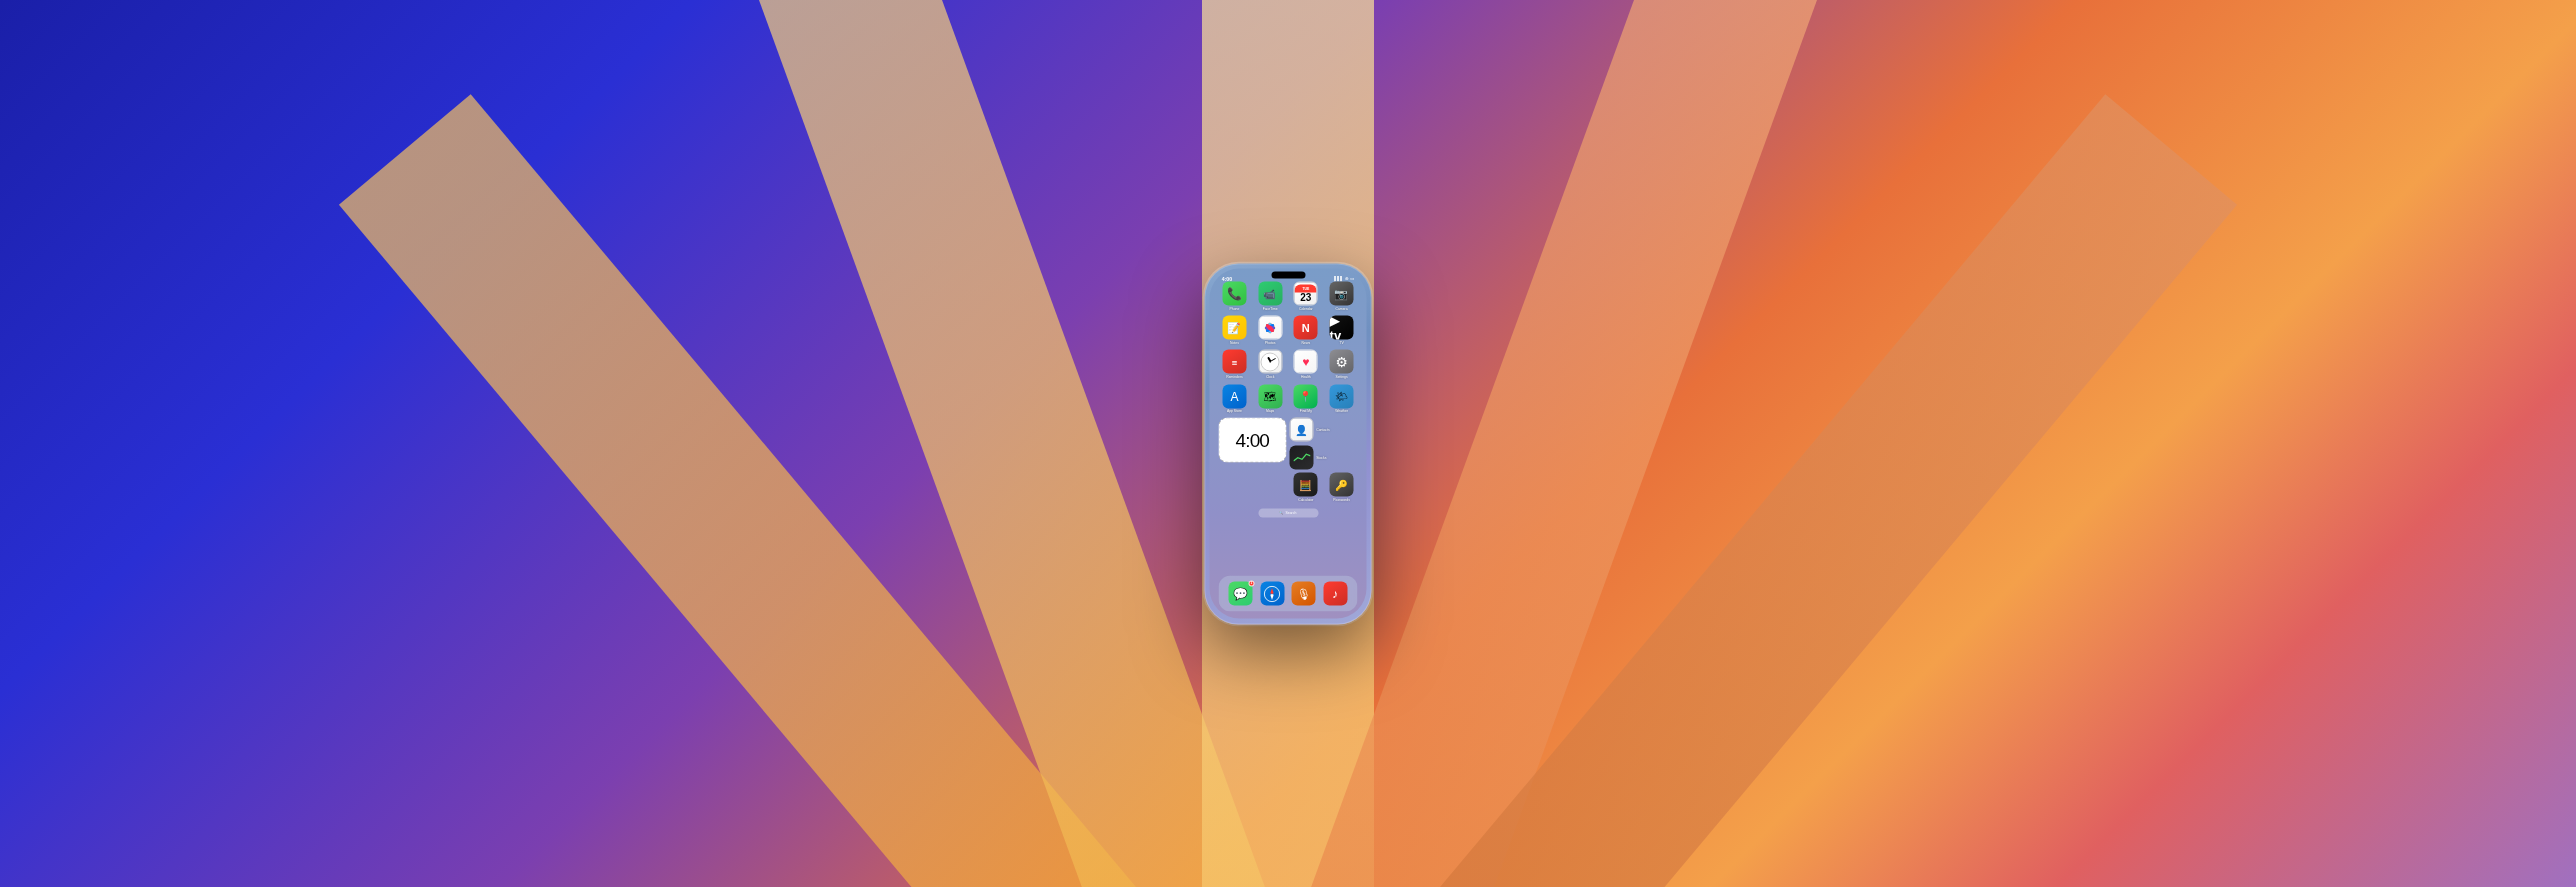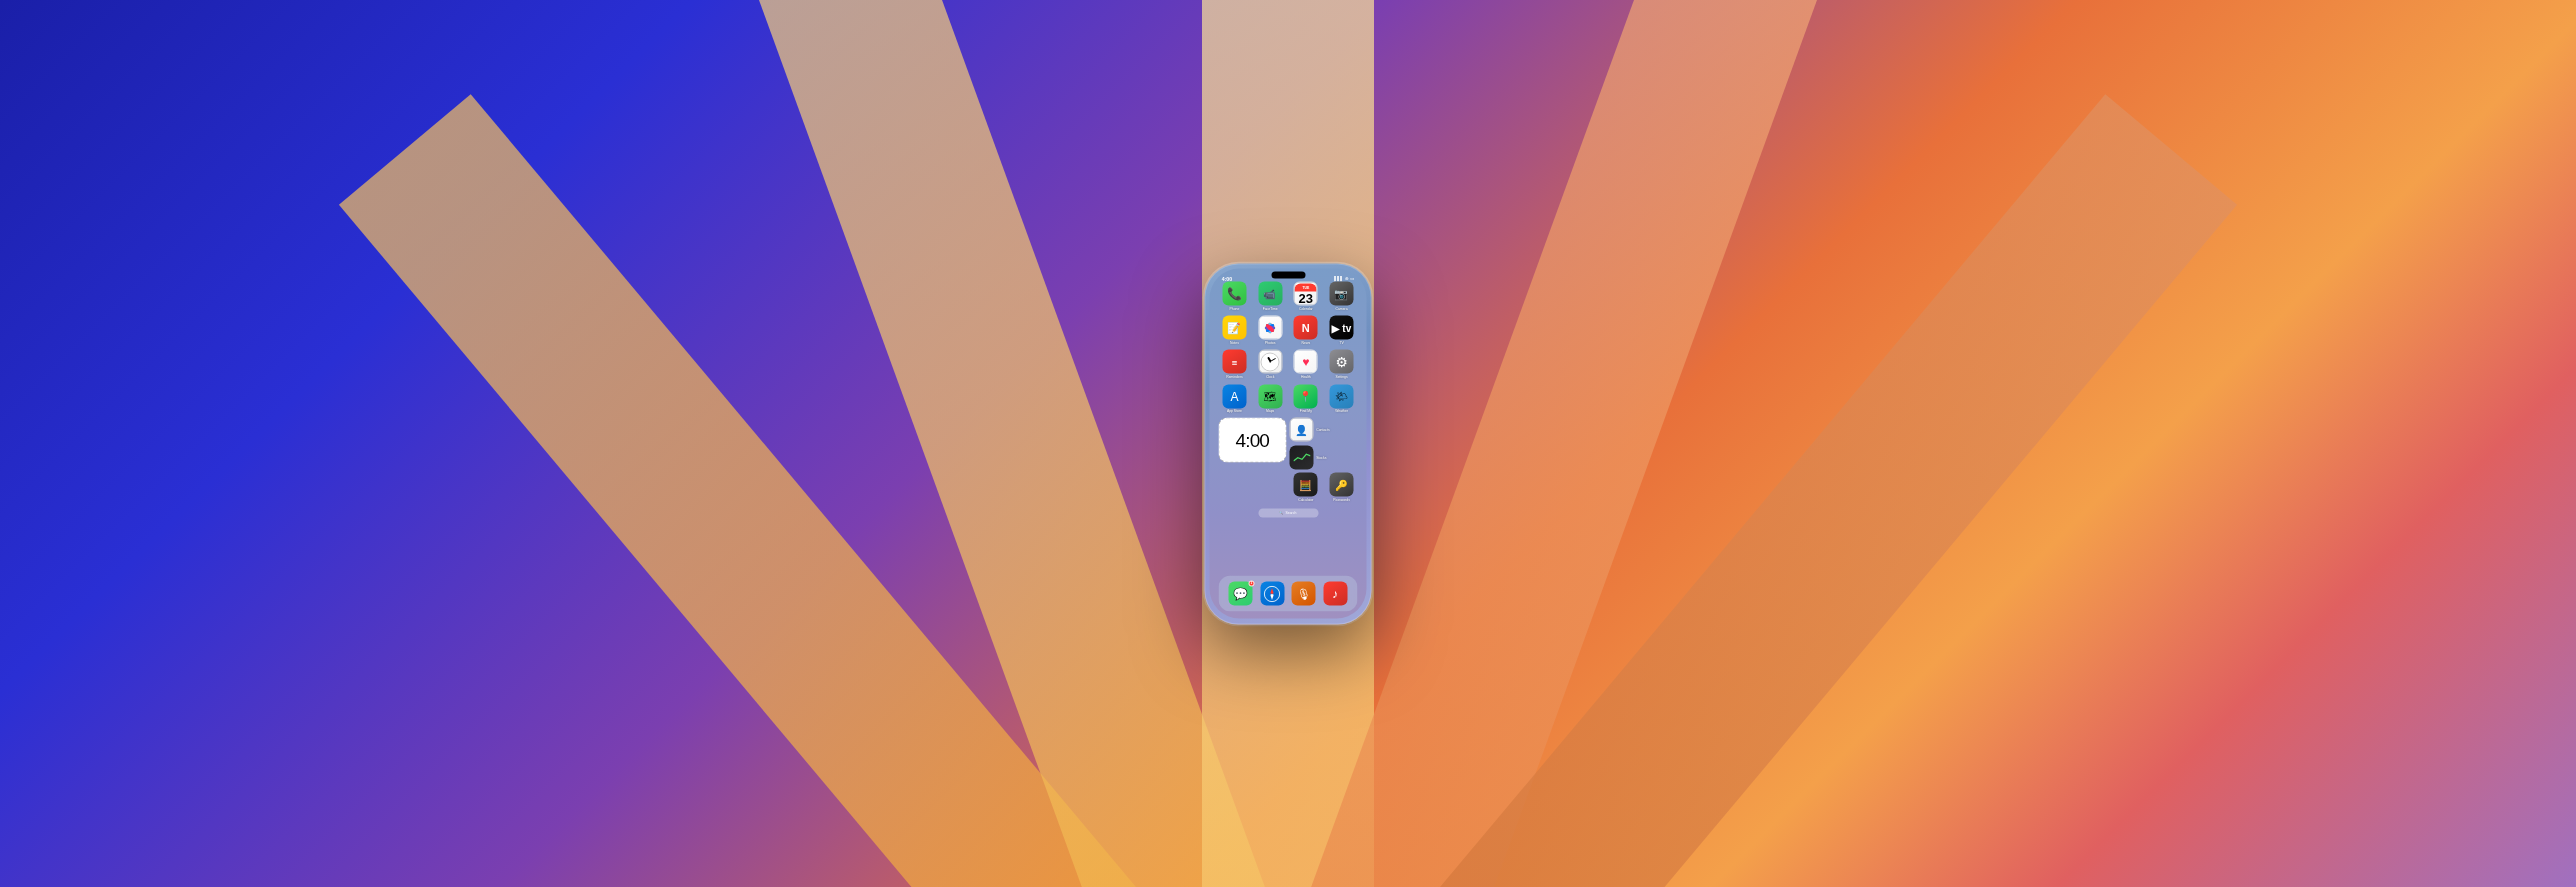--- a/index.html
+++ b/index.html
@@ -245,21 +245,21 @@
       height: 7.7px;
       display: flex;
       align-items: center;
       justify-content: center;
       font-size: 3.4px;
       color: white;
       font-weight: 600;
       border-radius: 6px 6px 0 0;
     }
     .cal-date {
-      font-size: 13px;
+      font-size: 10px;
       font-weight: 600;
       color: #000;
       line-height: 1;
     }
 
     
     .clock-face {
       width: 19px;
       height: 19px;
       background: white;
@@ -384,21 +384,21 @@
 
           <div class="app-item">
             <div class="app-icon icon-news">
               <span style="font-size:11px; color:white; font-weight:900;">N</span>
             </div>
             <span class="app-label">News</span>
           </div>
 
           <div class="app-item">
             <div class="app-icon icon-tv">
-              <span style="font-size:10px; color:white; font-weight:600;">▶ tv</span>
+              <span style="font-size:13px; color:white; font-weight:600;">▶ tv</span>
             </div>
             <span class="app-label">TV</span>
           </div>
 
           <div class="app-item">
             <div class="app-icon icon-reminders">
               <span style="font-size:9.4px; color:white;">≡</span>
             </div>
             <span class="app-label">Reminders</span>
           </div>

